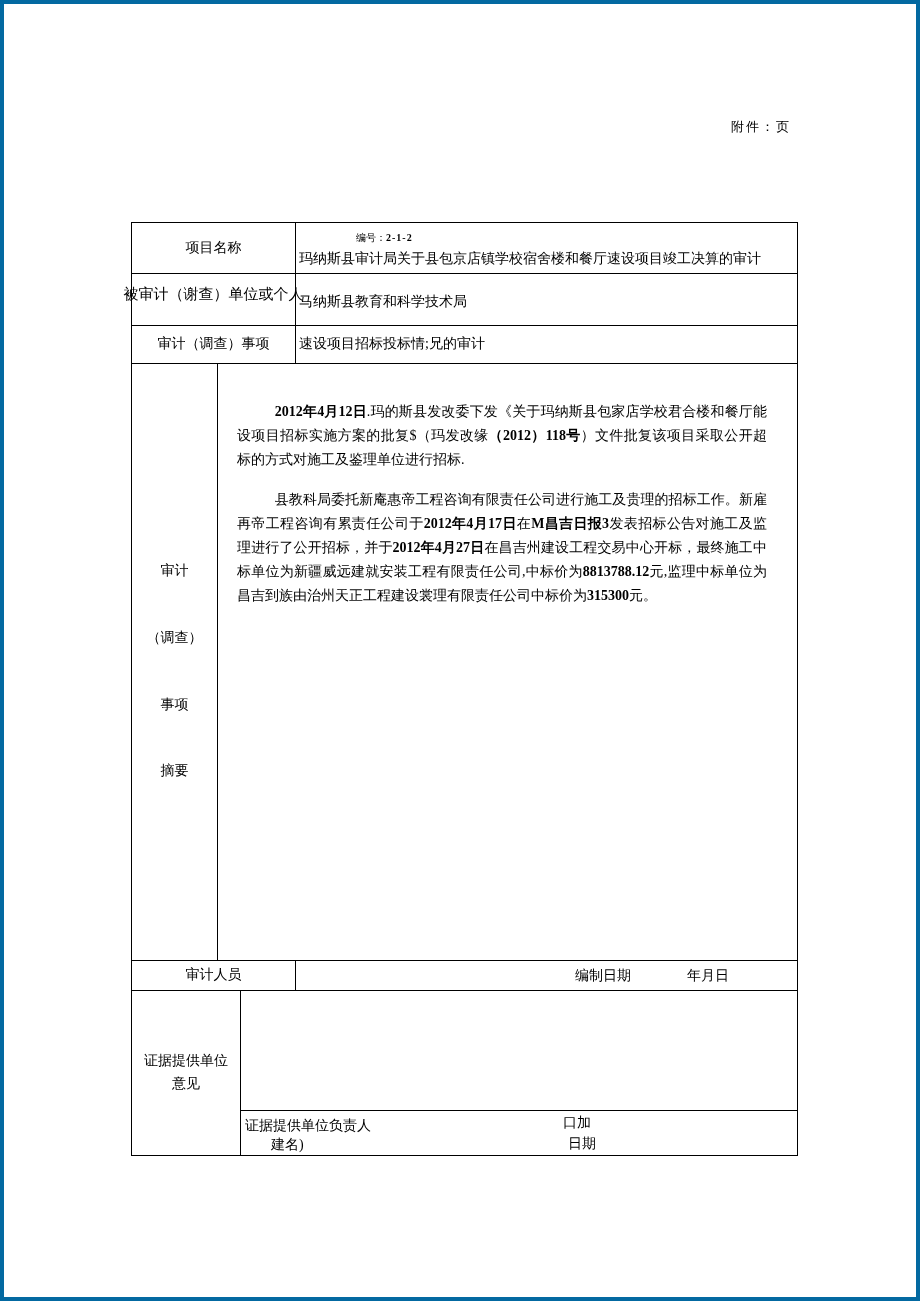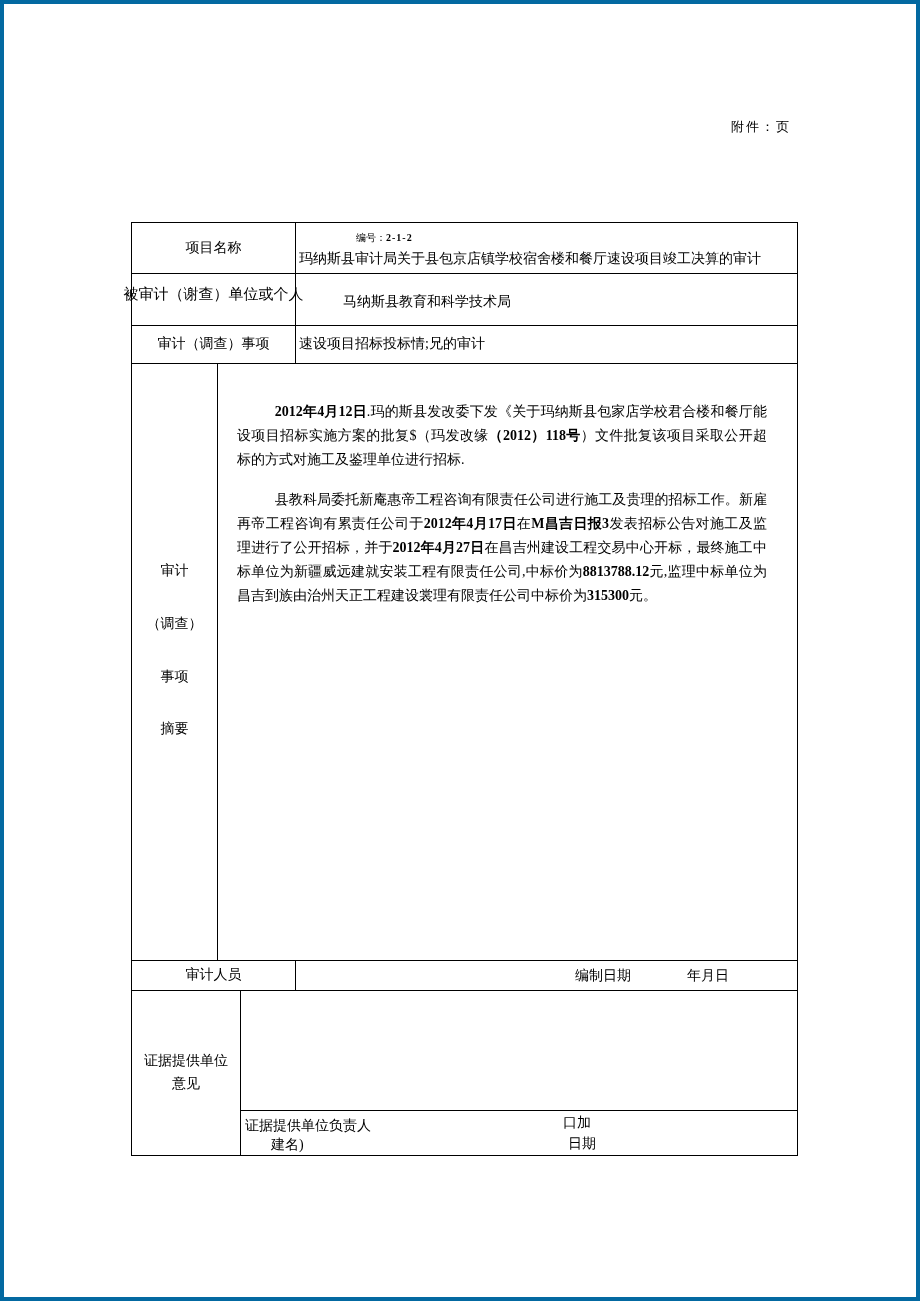--- a/index.html
+++ b/index.html
@@ -28,26 +28,26 @@
   .v1 { left:163px; top:0; height:140px; }
   .v2 { left:85px;  top:140px; height:597px; }
   .v3 { left:163px; top:737px; height:30px; }
   .v4 { left:108px; top:767px; height:165px; }
 
   .cell { position:absolute; font-size:14px; line-height:1.2; }
   .c-proj-l { left:0; top:0; width:163px; height:50px; display:flex; align-items:center; justify-content:center; }
   .c-proj-v { left:164px; top:0; width:501px; height:50px; display:flex; align-items:flex-end; padding:0 6px 5px 3px; }
   .c-aud-l  { left:0; top:51px; width:163px; height:51px; display:flex; align-items:center; justify-content:center;
               font-size:15px; white-space:nowrap; padding-bottom:12px; }
-  .c-aud-v  { left:164px; top:51px; width:501px; height:51px; display:flex; align-items:center; padding:6px 6px 0 3px;margin-left:44px; }
+  .c-aud-v  { left:164px; top:51px; width:501px; height:51px; display:flex; align-items:center; padding:6px 6px 0 3px; }
   .c-mat-l  { left:0; top:103px; width:163px; height:37px; display:flex; align-items:center; justify-content:center; }
   .c-mat-v  { left:164px; top:103px; width:501px; height:37px; display:flex; align-items:center; padding-left:3px; }
 
   .c-sum-l  { left:0; top:141px; width:85px; height:596px; display:flex; flex-direction:column;
-              align-items:center; padding-top:199px; row-gap:36px; }
+              align-items:center; padding-top:199px; row-gap:50px; }
   .c-sum-l span { display:block; }
   .c-sum-b  { left:86px; top:141px; width:579px; height:596px; padding:20px 14px 0 3px;
               font-size:14px; line-height:24px; text-align:justify; overflow:hidden; }
   .c-sum-b .para { text-indent:2.7em; margin:16px; }
 
   .c-audr-l { left:0; top:738px; width:163px; height:29px; display:flex; align-items:center; justify-content:center; }
   .c-audr-c { left:164px; top:738px; width:501px; height:29px; }
   .c-audr-c span { position:absolute; top:50%; transform:translateY(-50%); }
   .sp-bianzhi { left:279px; }
   .sp-nianyue { left:391px; }

